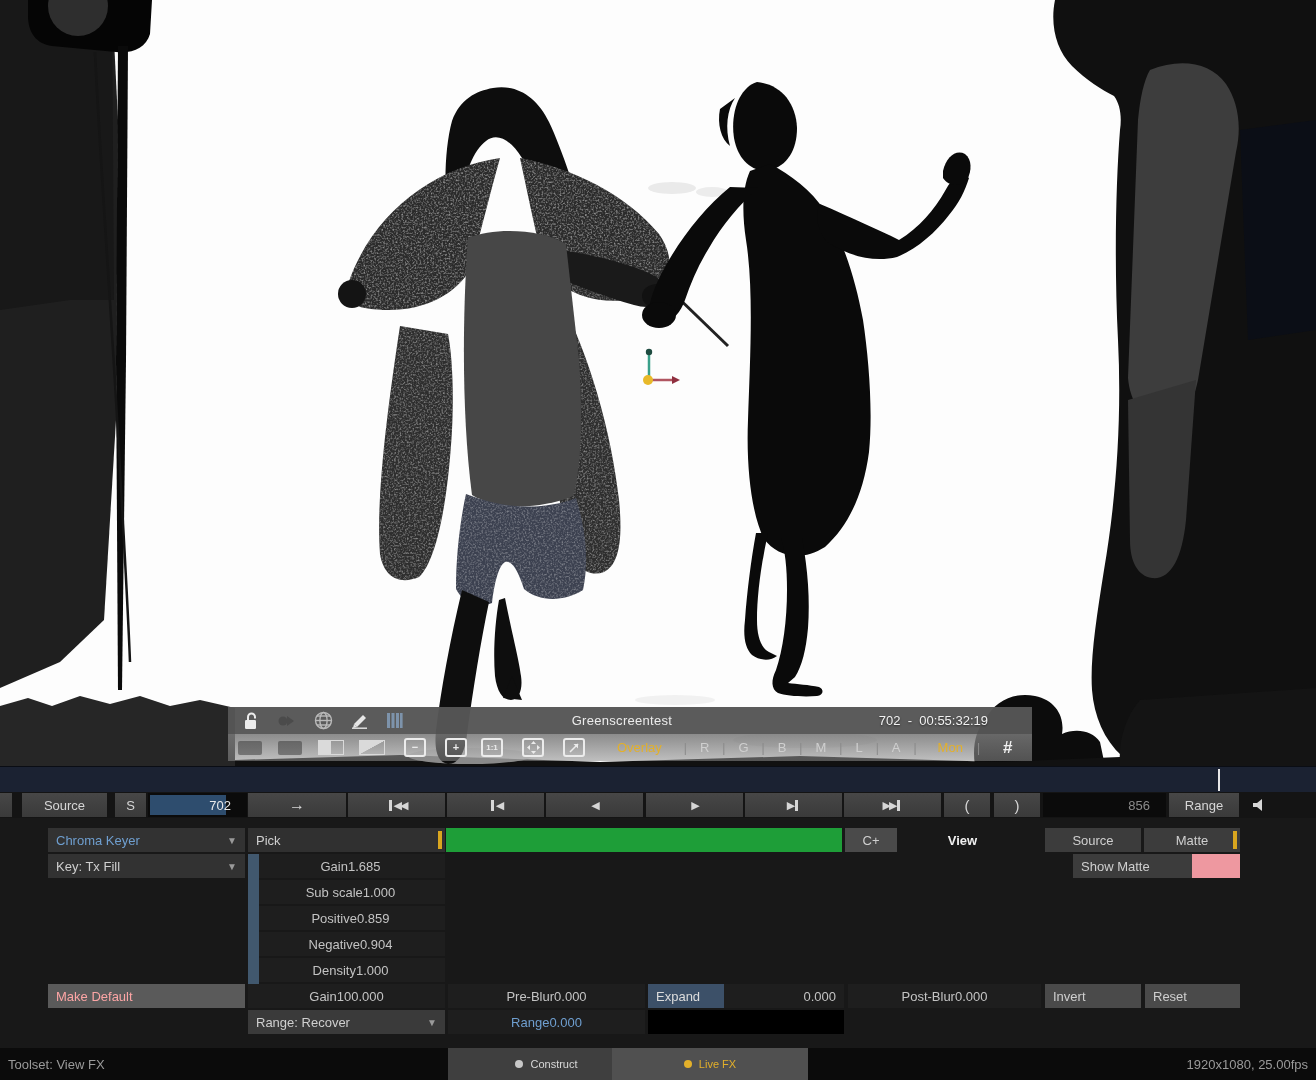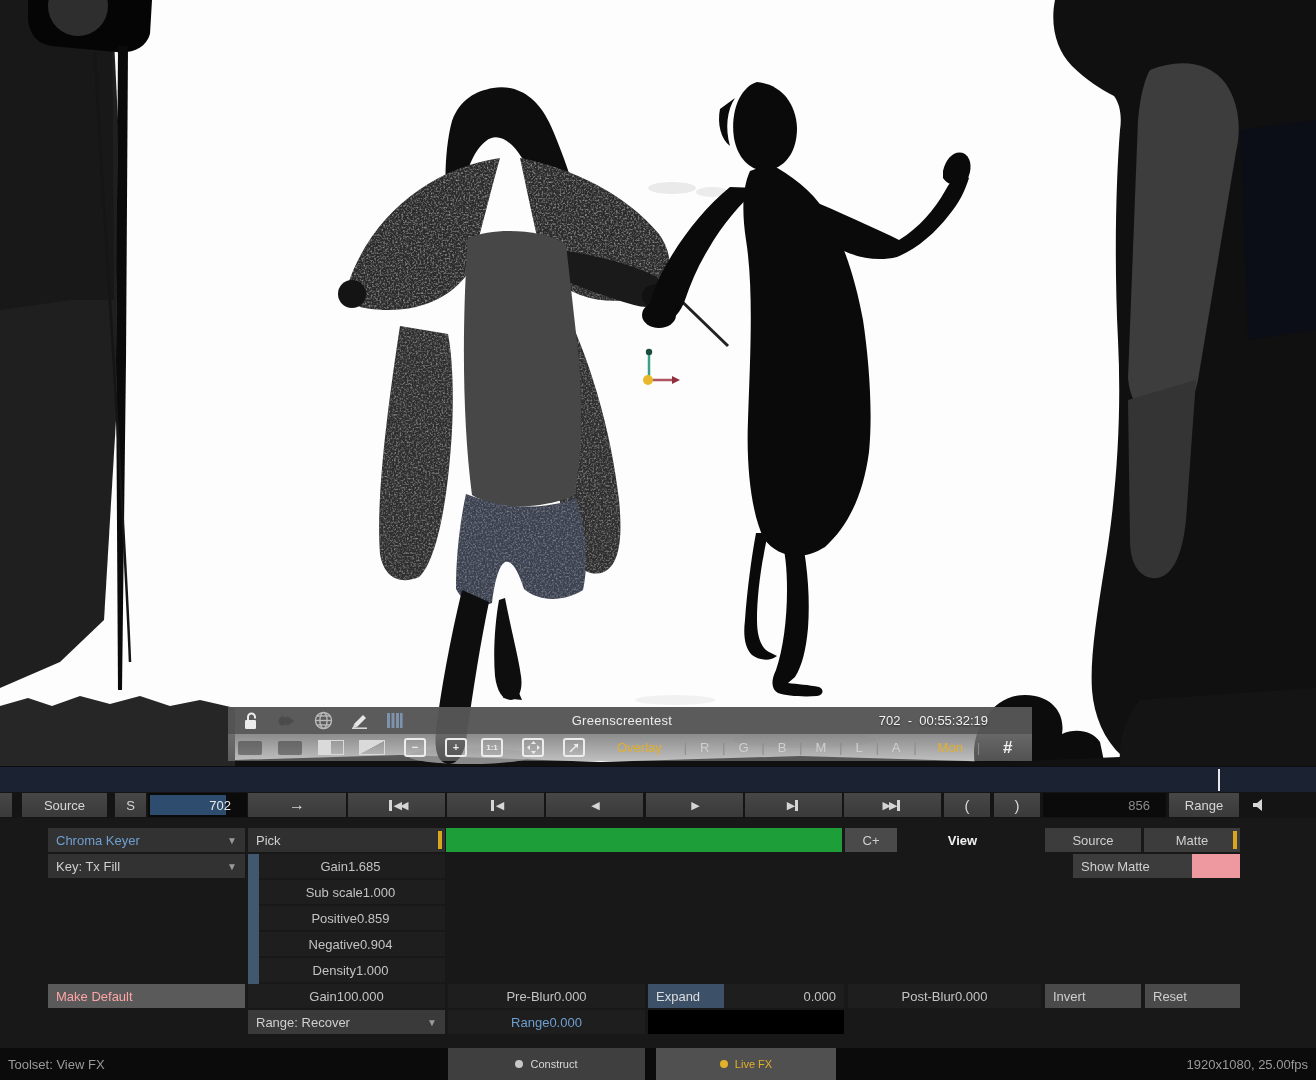--- a/index.html
+++ b/index.html
@@ -398,20 +398,20 @@
     </div>
     <div class="sw" style="left: 648px; top: 192px; width: 196px; background: rgb(0, 0, 0);"></div>
   </div>
 
   <div id="statusbar">
     <div class="left">Toolset: View FX</div>
     <div class="tab" style="left:448px;width:197px;background:#3f3f3f;color:#d8d8d8;">
       <span class="dot" style="background:#c8c8c8;"></span>
       <span>Construct</span>
     </div>
-    <div class="tab" style="left:656px;width:180px;background:#505050;color:#e3b02a;">
+    <div class="tab" style="left:612px;width:196px;background:#505050;color:#e3b02a;">
       <span class="dot" style="background:#e3b02a;"></span>
       <span>Live FX</span>
     </div>
     <div class="right">1920x1080, 25.00fps</div>
   </div>
 
 </div>
 
 </body></html>

